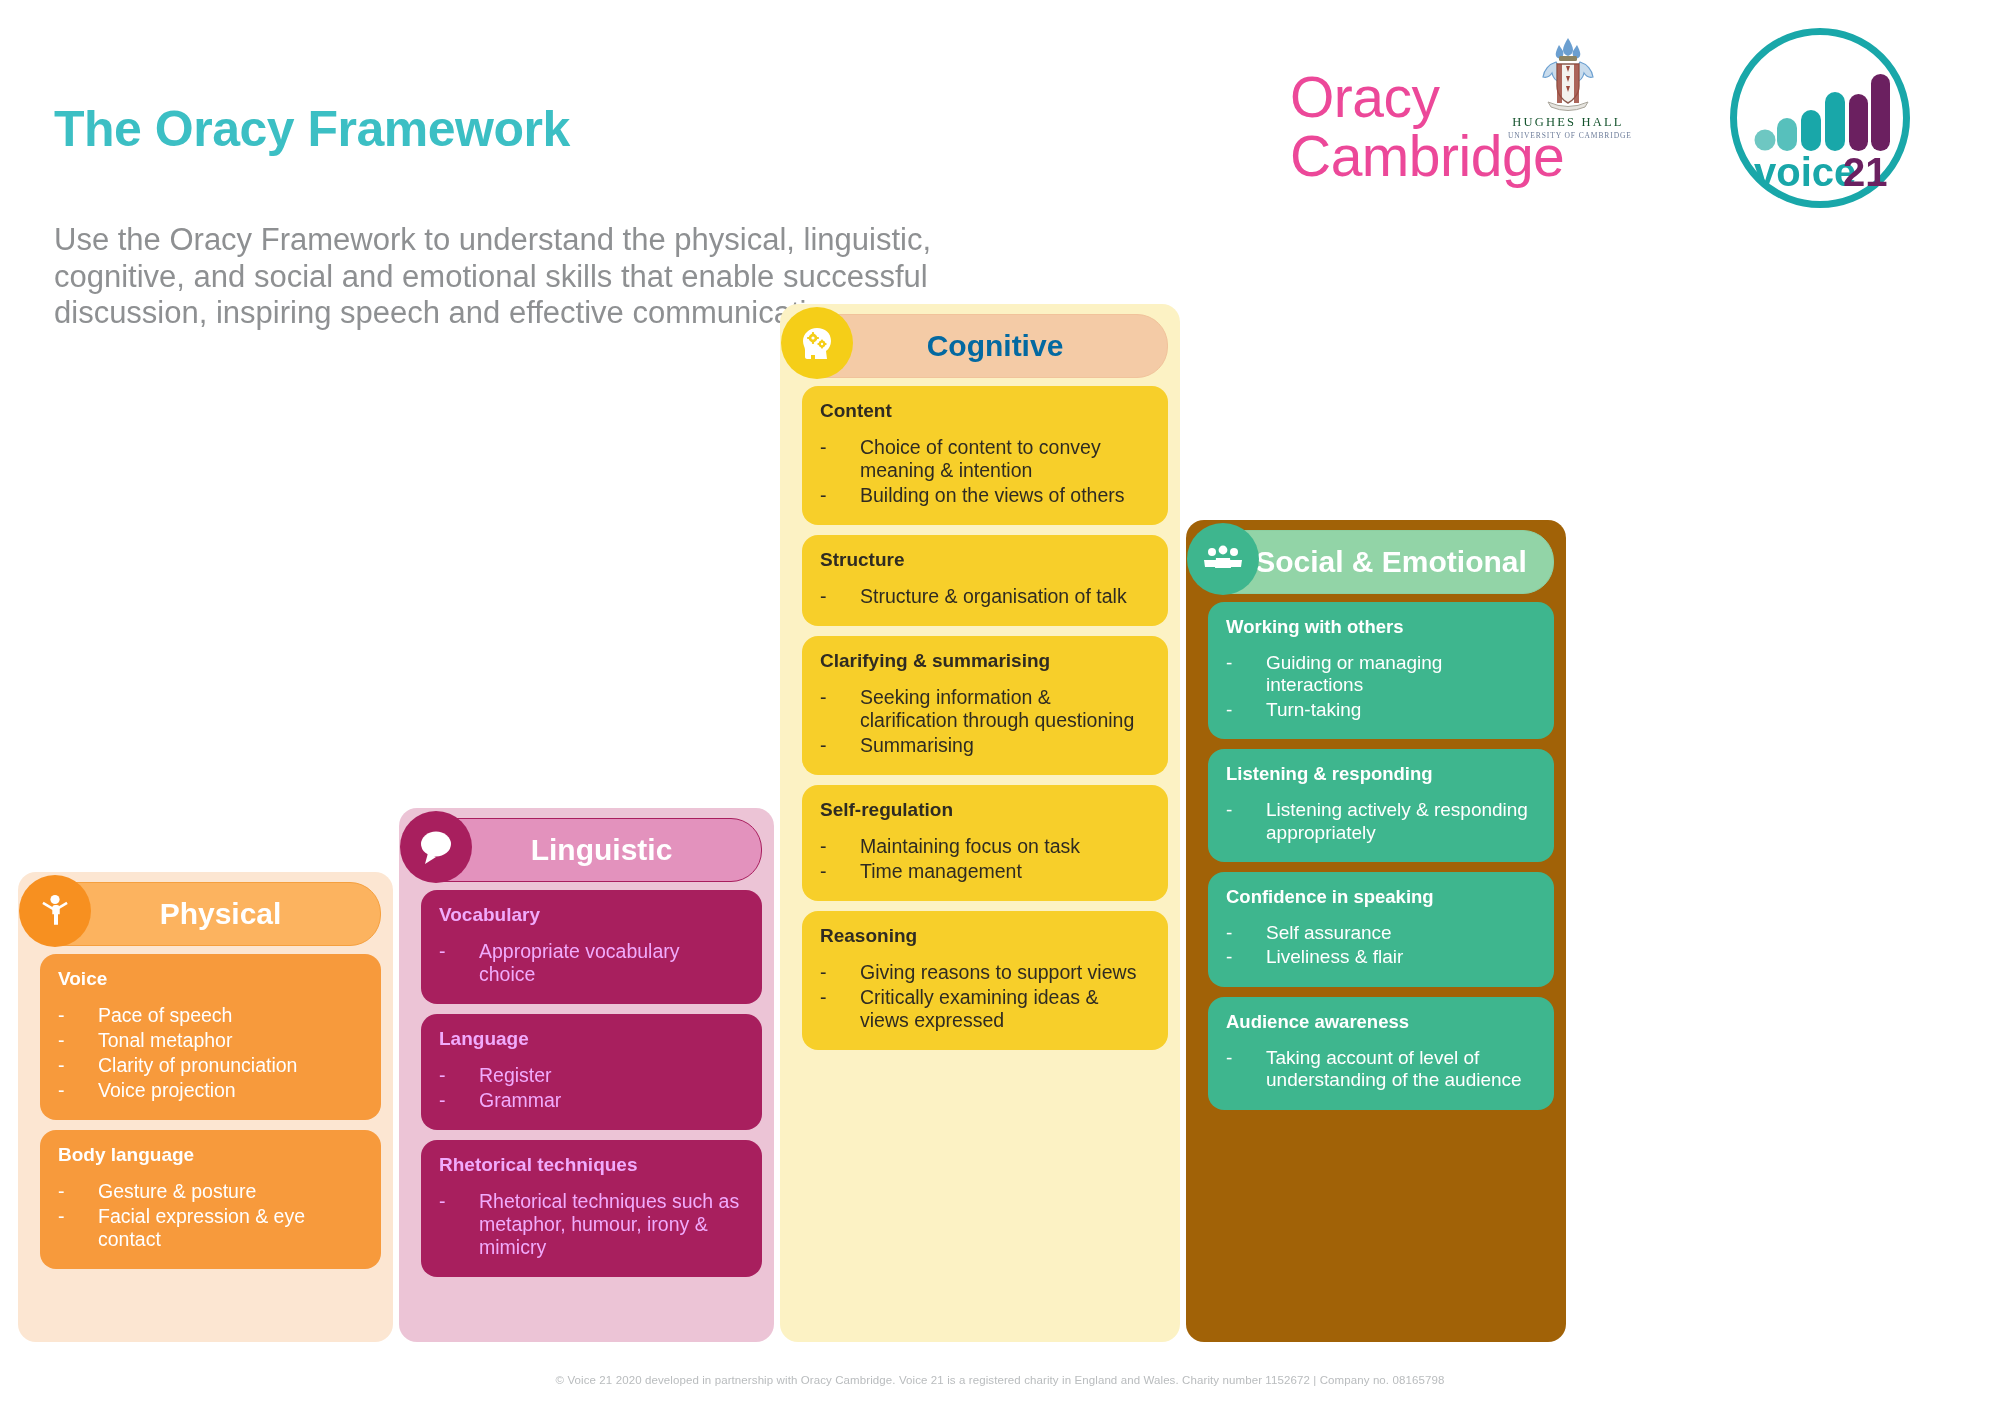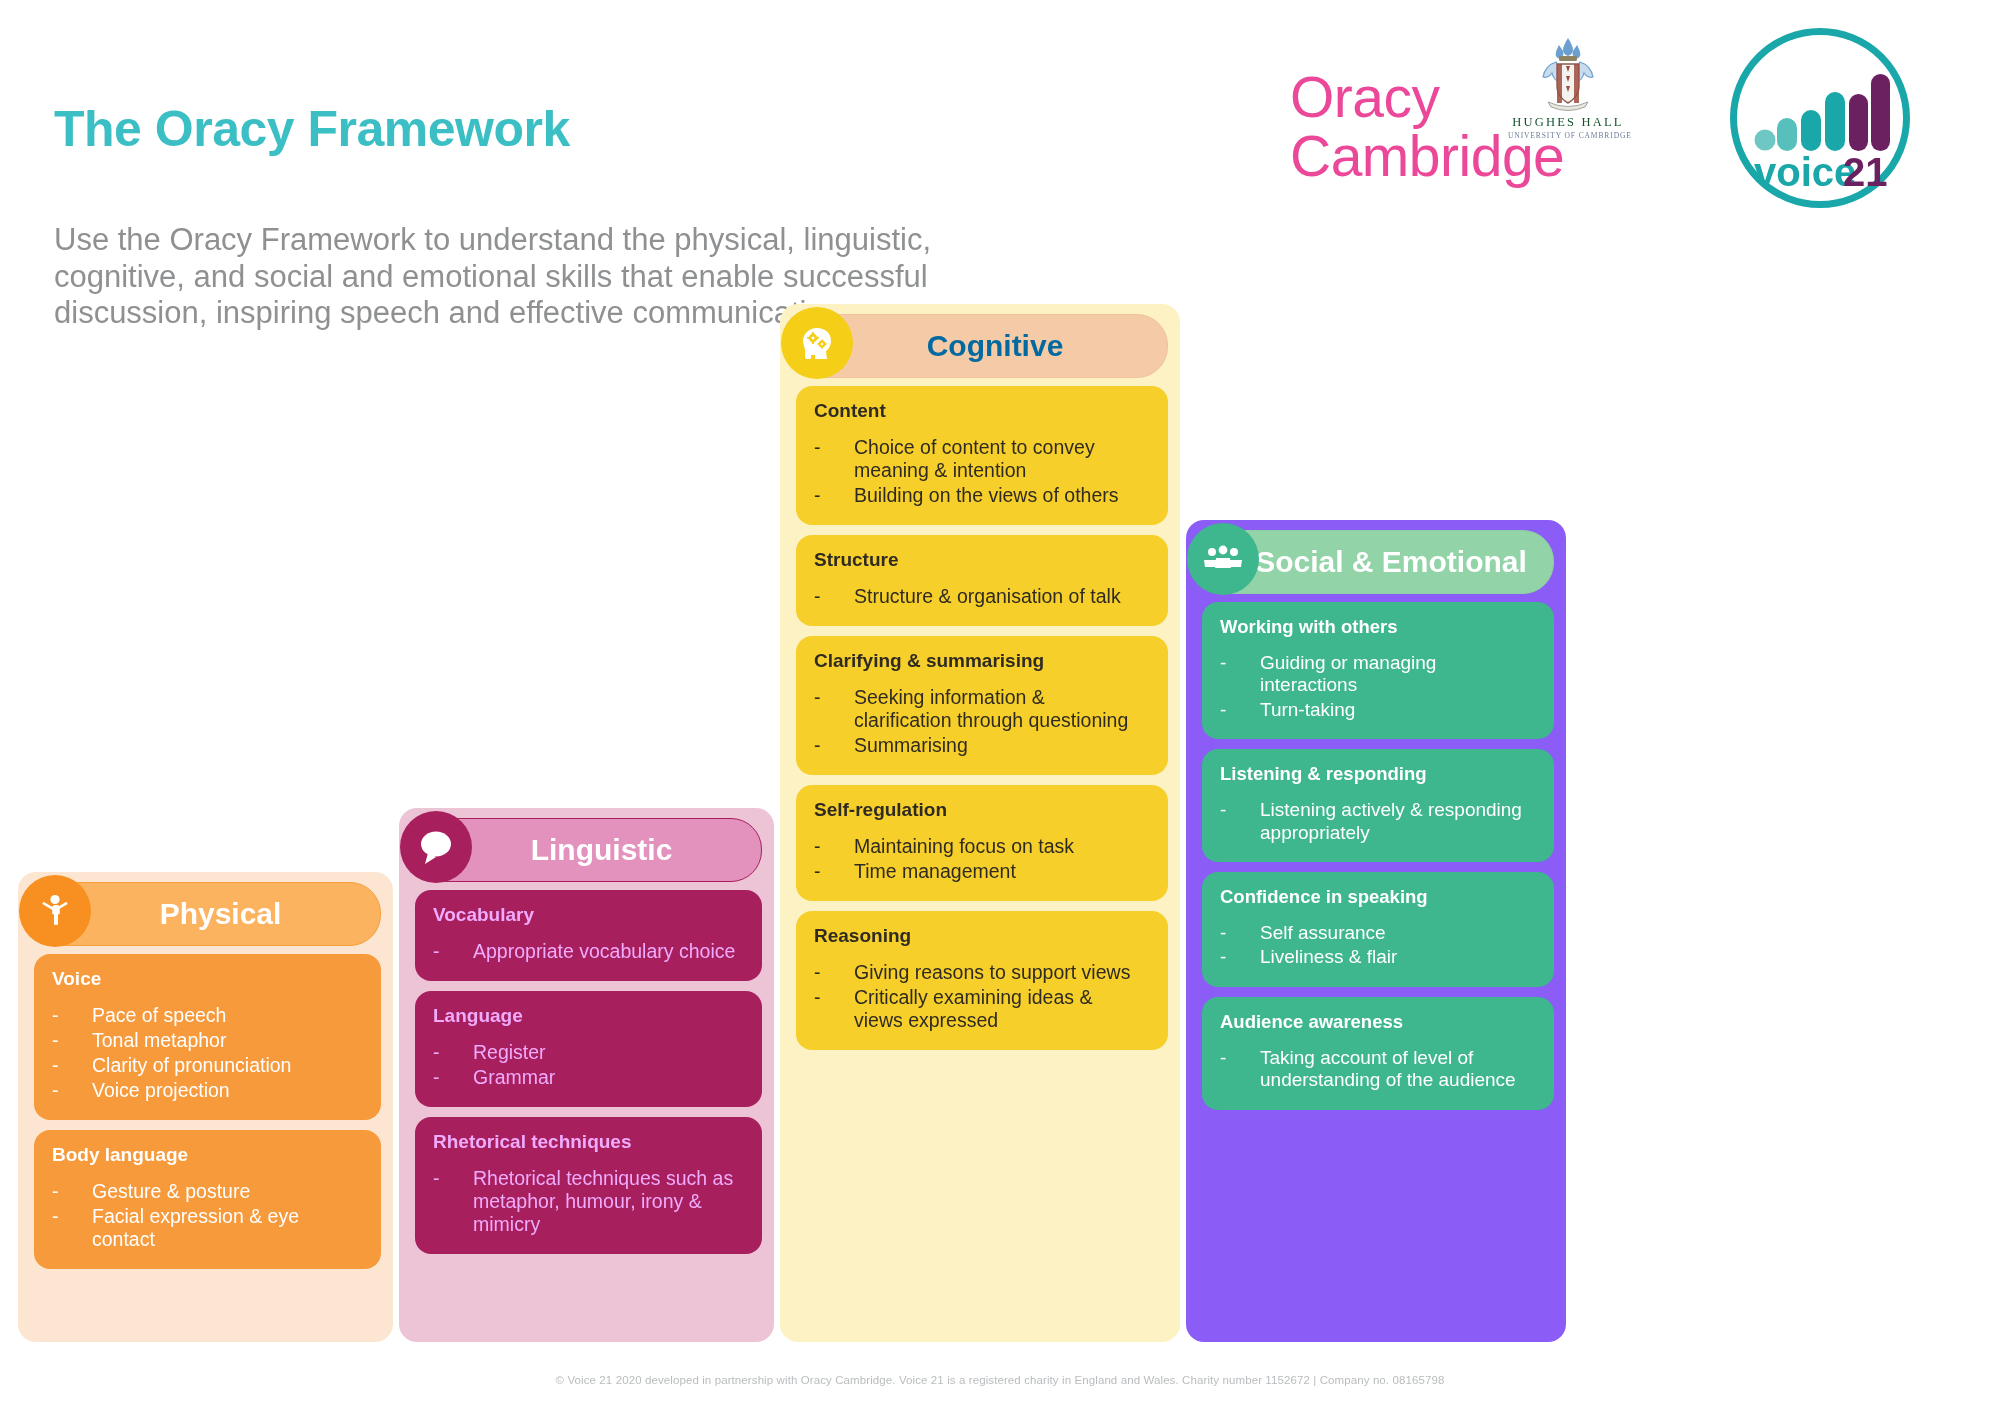--- a/index.html
+++ b/index.html
@@ -55,21 +55,21 @@
   .hdr .title{
     font-size:30px;font-weight:bold;color:#ffffff;letter-spacing:0px;
     white-space:nowrap;padding-left:30px;
   }
   .badge{
     position:absolute;left:-12px;top:-8px;width:72px;height:72px;border-radius:50%;
     display:flex;align-items:center;justify-content:center;
   }
   .badge svg{display:block;}
   .card{
-    margin:0 12px 10px 16px;border-radius:16px;padding:14px 22px 16px 18px;
+    margin:0 12px 10px 22px;border-radius:16px;padding:14px 22px 16px 18px;
     box-sizing:border-box;
   }
   .card .ct{font-size:19px;font-weight:bold;margin-bottom:14px;}
   .bul{display:flex;font-size:19.5px;line-height:1.18;margin-bottom:2px;}
   .bul .d{width:40px;flex:0 0 40px;}
   .bul .t{flex:1;}
 
   
   #s-physical{left:18px;top:872px;width:375px;height:470px;background:#fce6d2;}
   #s-physical .hdr{background:#fcb35f;border:1.5px solid #f5a03f;}
@@ -83,21 +83,21 @@
   #s-linguistic .card{background:#a81f5e;color:#f0abfc;}
 
   
   #s-cognitive{left:780px;top:304px;width:400px;height:1038px;background:#fcf2c4;}
   #s-cognitive .hdr{background:#f4cba6;border:1.5px solid #f1c39b;}
   #s-cognitive .badge{background:#f5ce18;}
   #s-cognitive .hdr .title{color:#0369a1;}
   #s-cognitive .card{background:#f7cf2a;color:#2f2b22;}
 
   
-  #s-social{left:1186px;top:520px;width:380px;height:822px;background:#8b5cf6;}
+  #s-social{left:1186px;top:520px;width:380px;height:822px;background:#a16207;}
   #s-social .hdr{background:#92d4a7;border:1.5px solid #8ccfa2;}
   #s-social .badge{background:#3eb68e;}
   #s-social .card{background:#3eb68e;color:#ffffff;}
 
   
   #s-cognitive{width:400px;}
   #s-social .card .ct{font-size:18.5px;}
   #s-social .bul{font-size:19px;}
 
   

